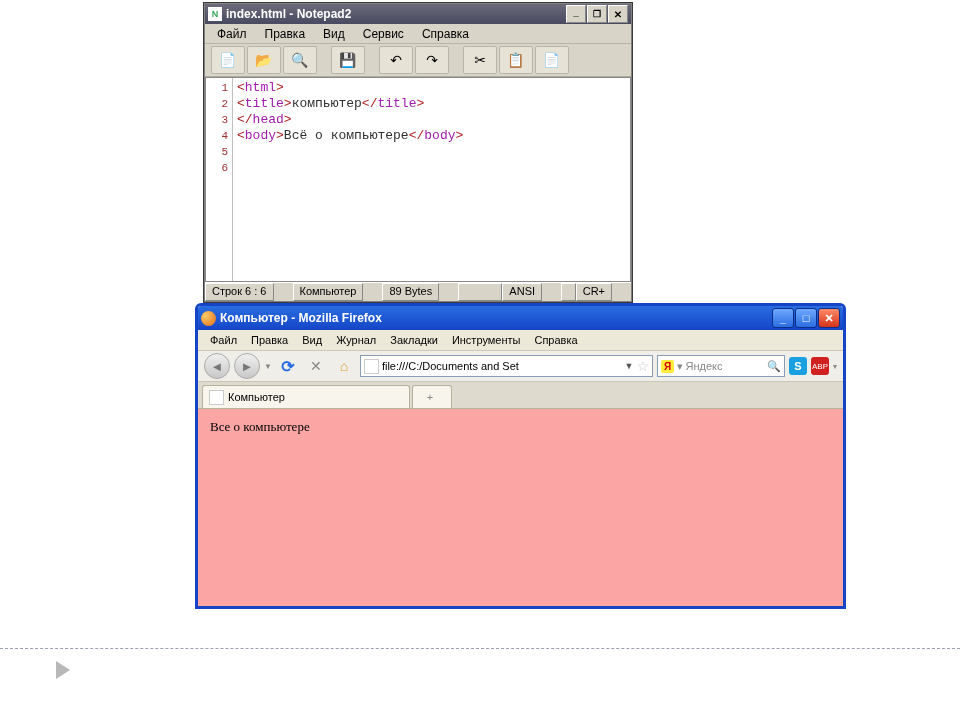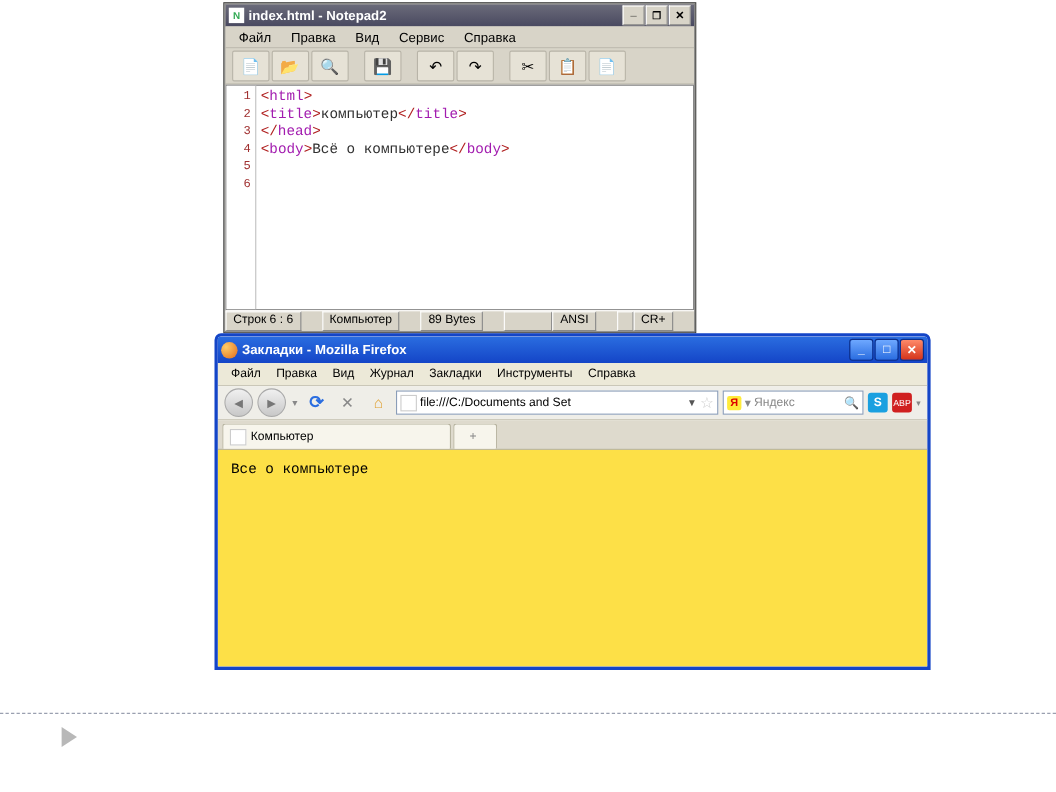--- a/index.html
+++ b/index.html
@@ -173,21 +173,21 @@
     padding:0 4px;border-bottom:1px solid #b5b29e;gap:2px;
   }
   .tab{
     height:22px;background:#f7f5ec;border:1px solid #b5b29e;border-bottom:none;
     border-radius:3px 3px 0 0;display:flex;align-items:center;
     padding:0 10px 0 6px;font-size:11px;gap:4px;min-width:190px;
   }
   .tab .pageicon{width:13px;height:13px;background:#fff;border:1px solid #ccc;}
   .tab.new{min-width:18px;width:22px;justify-content:center;color:#888;}
   .win-b .content{
-    flex:1;background:#fde047;padding:10px 12px;font-size:13px;font-family:Liberation Mono, monospace;
+    flex:1;background:#fca5a5;padding:10px 12px;font-size:13px;font-family:Liberation Serif, serif;
   }
   .win-b .statusbar{
     height:18px;background:#ece9d8;border-top:1px solid #cac7b8;
     display:flex;align-items:center;padding:0 6px;font-size:11px;color:#333;
   }
 
   
   .dashes{
     position:absolute;left:0;right:0;top:648px;height:0;
     border-top:1px dashed #9aa0b0;
@@ -254,21 +254,21 @@
     <div class="spacer"></div>
     <div class="cell">ANSI</div>
     <div class="spacer" style="flex:0.3"></div>
     <div class="cell">CR+</div>
   </div>
 </div>
 
 <div class="win-b">
   <div class="titlebar">
     <span class="appicon"></span>
-    <span>Закладки - Mozilla Firefox</span>
+    <span>Компьютер - Mozilla Firefox</span>
     <span class="spacer"></span>
     <span class="tb-btns">
       <span class="xpbtn">_</span>
       <span class="xpbtn">□</span>
       <span class="xpbtn close">✕</span>
     </span>
   </div>
   <div class="menubar">
     <span>Файл</span>
     <span>Правка</span>

